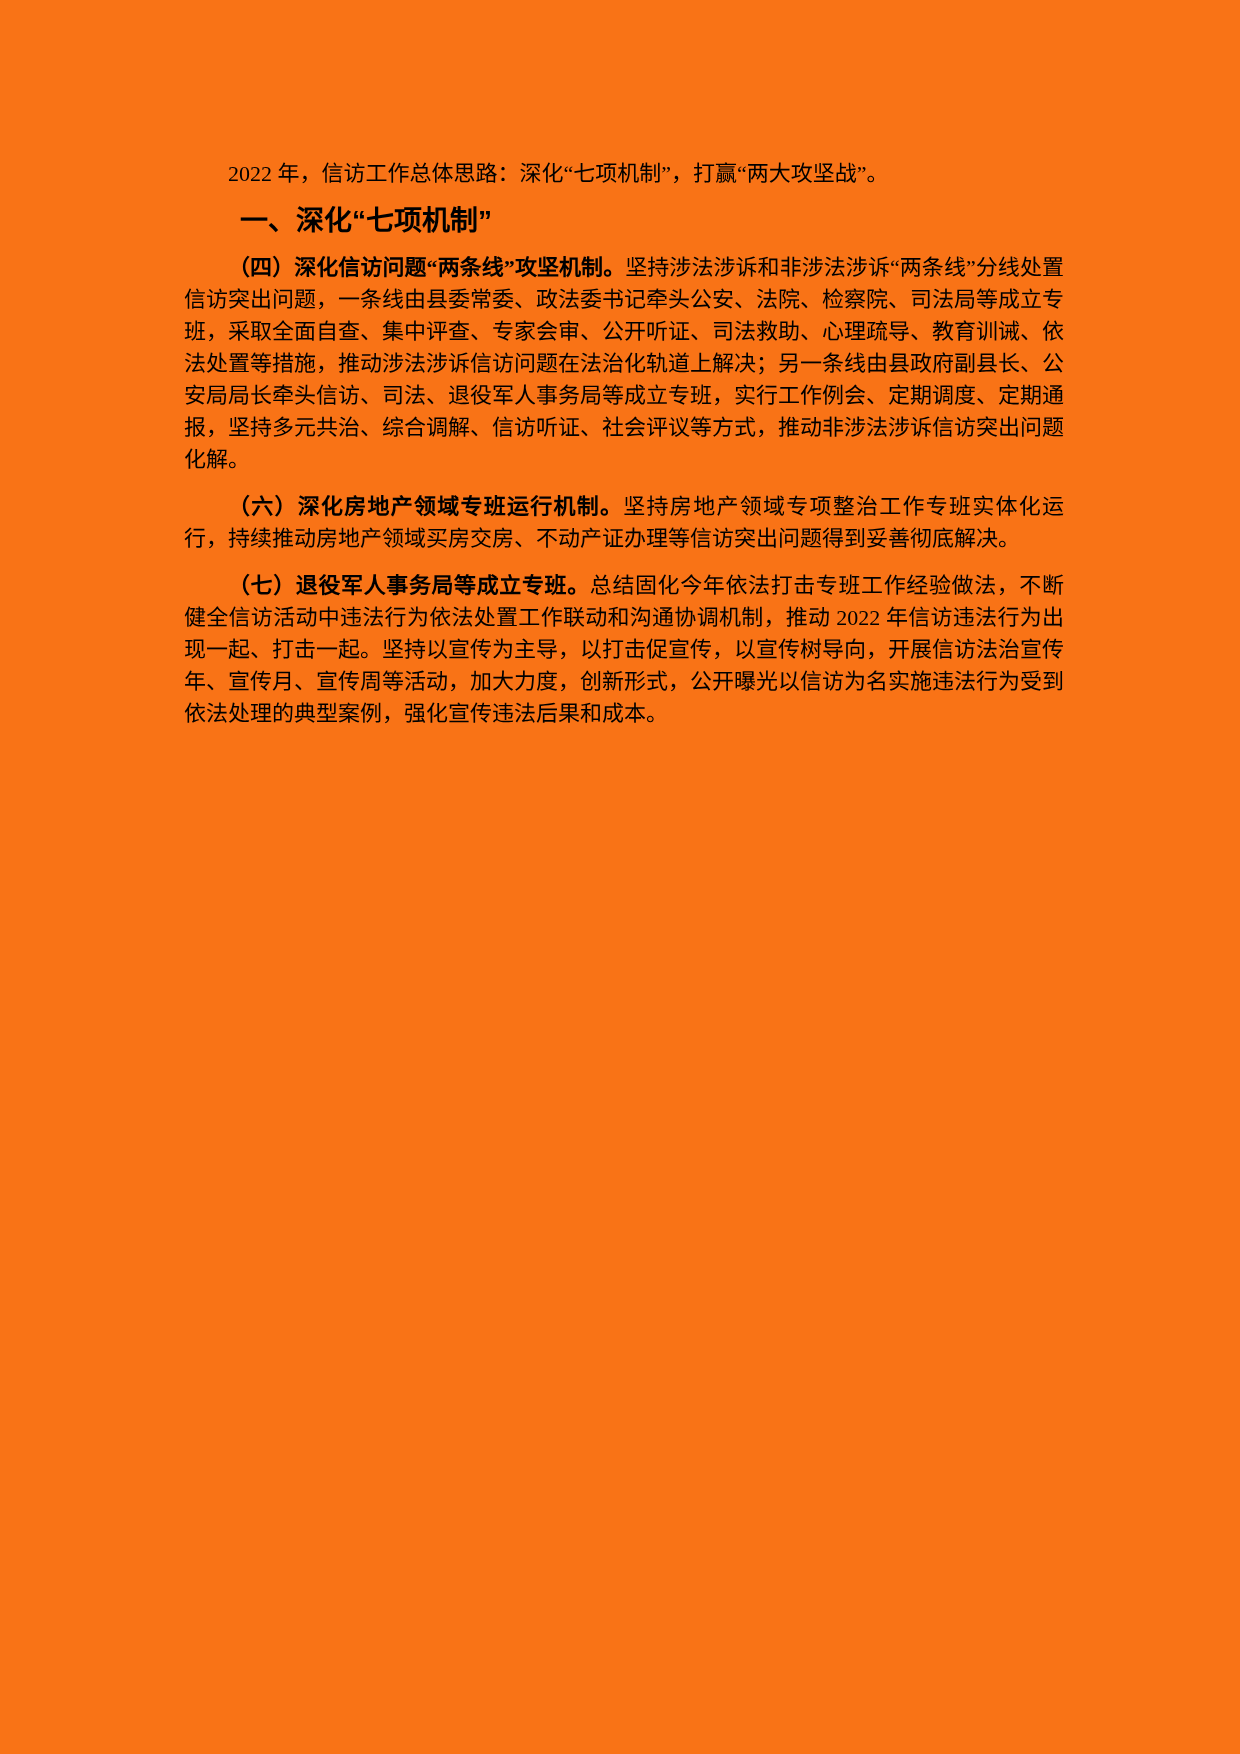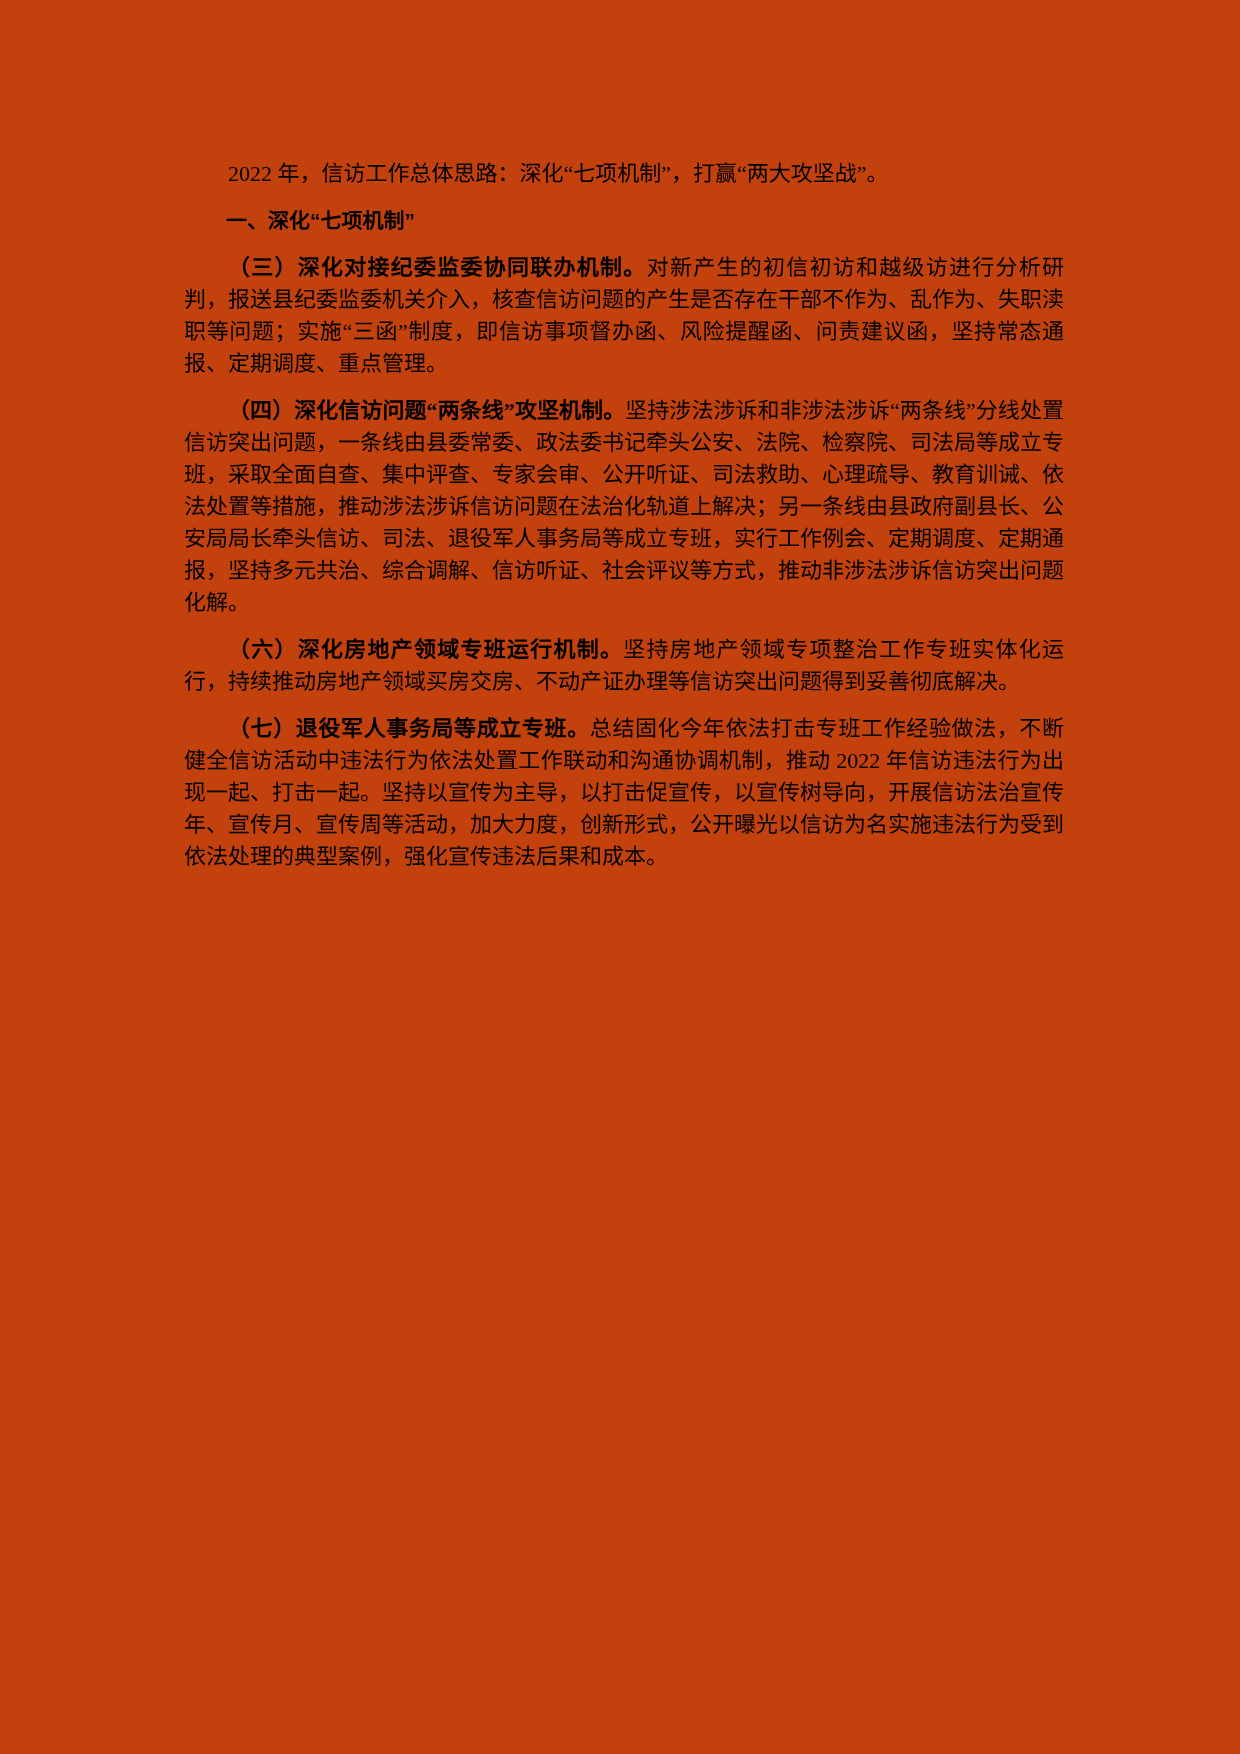--- a/index.html
+++ b/index.html
@@ -5,21 +5,21 @@
   html, body {
     margin: 0;
     padding: 0;
     background: #ffffff;
   }
   .page {
     position: relative;
     width: 1240px;
     height: 1754px;
     margin: 0 auto;
-    background: #c2410c;
+    background: #f97316;
     box-sizing: border-box;
     padding: 158px 176px 0 184px;
     overflow: hidden;
   }
   .doc {
     color: #000000;
     font-family: "Liberation Serif", "DejaVu Serif", serif;
     font-size: 22px;
     line-height: 32px;
   }
@@ -30,40 +30,39 @@
     text-justify: inter-ideograph;
     word-break: break-all;
   }
   .doc .para-lead {
     font-weight: bold;
     font-family: "Liberation Serif", "DejaVu Serif", serif;
   }
   .doc h2 {
     margin: 0 0 15px 0;
     text-indent: 2em;
-    font-size: 21px;
+    font-size: 28px;
     line-height: 32px;
     font-weight: bold;
     font-family: "Liberation Sans", "DejaVu Sans", sans-serif;
     color: #000000;
   }
 </style>
 </head>
 <body>
 
 <div class="page">
   <div class="doc">
 
     <p>2022 年，信访工作总体思路：深化“七项机制”，打赢“两大攻坚战”。</p>
 
     <h2>一、深化“七项机制”</h2>
 
 
 
-    <p><span class="para-lead">（三）深化对接纪委监委协同联办机制。</span><span>对新产生的初信初访和越级访进行分析研判，报送县纪委监委机关介入，核查信访问题的产生是否存在干部不作为、乱作为、失职渎职等问题；实施“三函”制度，即信访事项督办函、风险提醒函、问责建议函，坚持常态通报、定期调度、重点管理。</span></p>
 
     <p><span class="para-lead">（四）深化信访问题“两条线”攻坚机制。</span><span>坚持涉法涉诉和非涉法涉诉“两条线”分线处置信访突出问题，一条线由县委常委、政法委书记牵头公安、法院、检察院、司法局等成立专班，采取全面自查、集中评查、专家会审、公开听证、司法救助、心理疏导、教育训诫、依法处置等措施，推动涉法涉诉信访问题在法治化轨道上解决；另一条线由县政府副县长、公安局局长牵头信访、司法、退役军人事务局等成立专班，实行工作例会、定期调度、定期通报，坚持多元共治、综合调解、信访听证、社会评议等方式，推动非涉法涉诉信访突出问题化解。</span></p>
 
 
     <p><span class="para-lead">（六）深化房地产领域专班运行机制。</span><span>坚持房地产领域专项整治工作专班实体化运行，持续推动房地产领域买房交房、不动产证办理等信访突出问题得到妥善彻底解决。</span></p>
 
     <p><span class="para-lead">（七）退役军人事务局等成立专班。</span><span>总结固化今年依法打击专班工作经验做法，不断健全信访活动中违法行为依法处置工作联动和沟通协调机制，推动 2022 年信访违法行为出现一起、打击一起。坚持以宣传为主导，以打击促宣传，以宣传树导向，开展信访法治宣传年、宣传月、宣传周等活动，加大力度，创新形式，公开曝光以信访为名实施违法行为受到依法处理的典型案例，强化宣传违法后果和成本。</span></p>
 
 
   </div>

